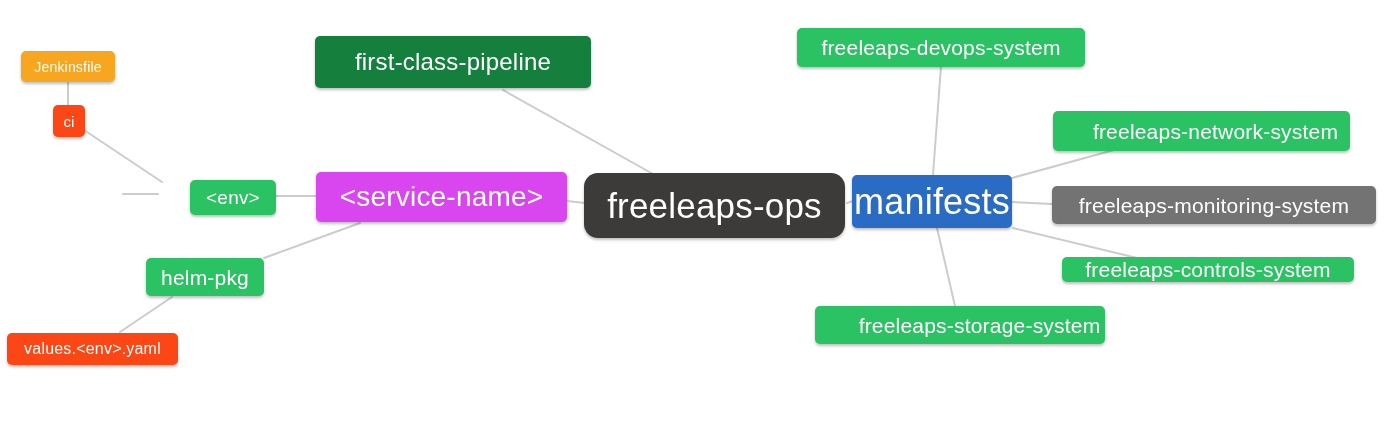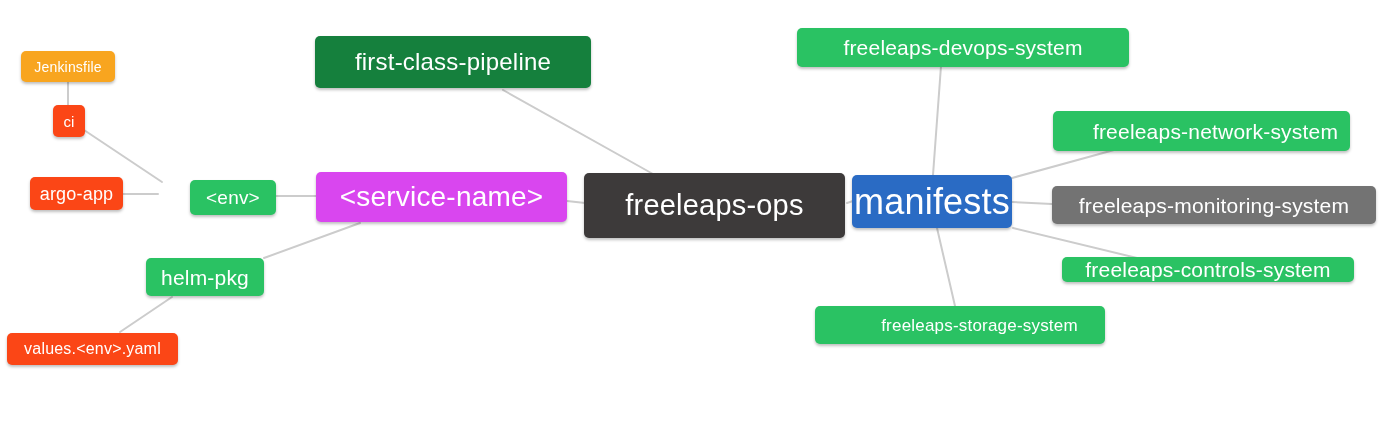--- a/index.html
+++ b/index.html
@@ -53,26 +53,25 @@
       <line x1="503" y1="90" x2="653" y2="174" stroke="#cccccc" stroke-width="2" stroke-linecap="round"></line>
       <line x1="847" y1="203" x2="853" y2="201" stroke="#cccccc" stroke-width="2" stroke-linecap="round"></line>
       <line x1="941" y1="66" x2="933" y2="175" stroke="#cccccc" stroke-width="2" stroke-linecap="round"></line>
       <line x1="1012" y1="178" x2="1114" y2="150" stroke="#cccccc" stroke-width="2" stroke-linecap="round"></line>
       <line x1="1012" y1="202" x2="1052" y2="204" stroke="#cccccc" stroke-width="2" stroke-linecap="round"></line>
       <line x1="1013" y1="228" x2="1137" y2="258" stroke="#cccccc" stroke-width="2" stroke-linecap="round"></line>
       <line x1="937" y1="228" x2="955" y2="306" stroke="#cccccc" stroke-width="2" stroke-linecap="round"></line>
     </svg>
 <div class="node" style="left: 21px; top: 26px; width: 94px; height: 31px; font-size: 14px; background: rgb(248, 165, 31); margin-top: 25px;">Jenkinsfile</div>
     <div class="node" style="left: 53px; top: 105px; width: 32px; height: 32px; font-size: 15px; background: rgb(251, 70, 22);">ci</div>
-    <div class="node" style="left: 30px; top: 177px; width: 93px; height: 33px; font-size: 18px; background: rgb(251, 70, 22);">argo-app</div>
     <div class="node" style="left: 158px; top: 180px; width: 86px; height: 35px; font-size: 19px; background: rgb(42, 194, 99); margin-left: 32px;">&lt;env&gt;</div>
     <div class="node" style="left: 146px; top: 258px; width: 118px; height: 38px; font-size: 21px; background: rgb(42, 194, 99);">helm-pkg</div>
     <div class="node" style="left: 7px; top: 333px; width: 171px; height: 32px; font-size: 16px; background: rgb(251, 70, 22);">values.&lt;env&gt;.yaml</div>
     <div class="node" style="left: 315px; top: 36px; width: 276px; height: 52px; font-size: 24px; background: #15803d;">first-class-pipeline</div>
     <div class="node" style="left: 316px; top: 172px; width: 251px; height: 50px; font-size: 28px; background: #d946ef;">&lt;service-name&gt;</div>
-    <div class="node" style="left: 584px; top: 173px; width: 261px; height: 65px; font-size: 29px; background: rgb(61, 58, 58);">freeleaps-ops</div>
+    <div class="node" style="left: 584px; top: 173px; width: 261px; height: 65px; font-size: 35px; background: rgb(61, 58, 58); border-radius: 14px;">freeleaps-ops</div>
     <div class="node" style="left: 852px; top: 175px; width: 160px; height: 53px; font-size: 36px; background: rgb(42, 107, 196);">manifests</div>
-    <div class="node" style="left: 797px; top: 28px; width: 332px; height: 39px; font-size: 21px; background: rgb(42, 194, 99);">freeleaps-devops-system</div>
+    <div class="node" style="left: 797px; top: 28px; width: 288px; height: 39px; font-size: 21px; background: rgb(42, 194, 99);">freeleaps-devops-system</div>
     <div class="node" style="left: 1053px; top: 111px; width: 297px; height: 40px; font-size: 21px; background: rgb(42, 194, 99); padding-left: 28px;">freeleaps-network-system</div>
     <div class="node" style="left: 1052px; top: 186px; width: 324px; height: 38px; font-size: 21px; background: #737373;">freeleaps-monitoring-system</div>
     <div class="node" style="left: 1062px; top: 257px; width: 292px; height: 25px; font-size: 21px; background: rgb(42, 194, 99);">freeleaps-controls-system</div>
-    <div class="node" style="left: 815px; top: 306px; width: 290px; height: 38px; font-size: 17px; background: rgb(42, 194, 99); padding-left: 39px;">freeleaps-storage-system</div>
+    <div class="node" style="left: 815px; top: 306px; width: 290px; height: 38px; font-size: 21px; background: rgb(42, 194, 99); padding-left: 39px;">freeleaps-storage-system</div>
   </div>
 
 </body></html>

